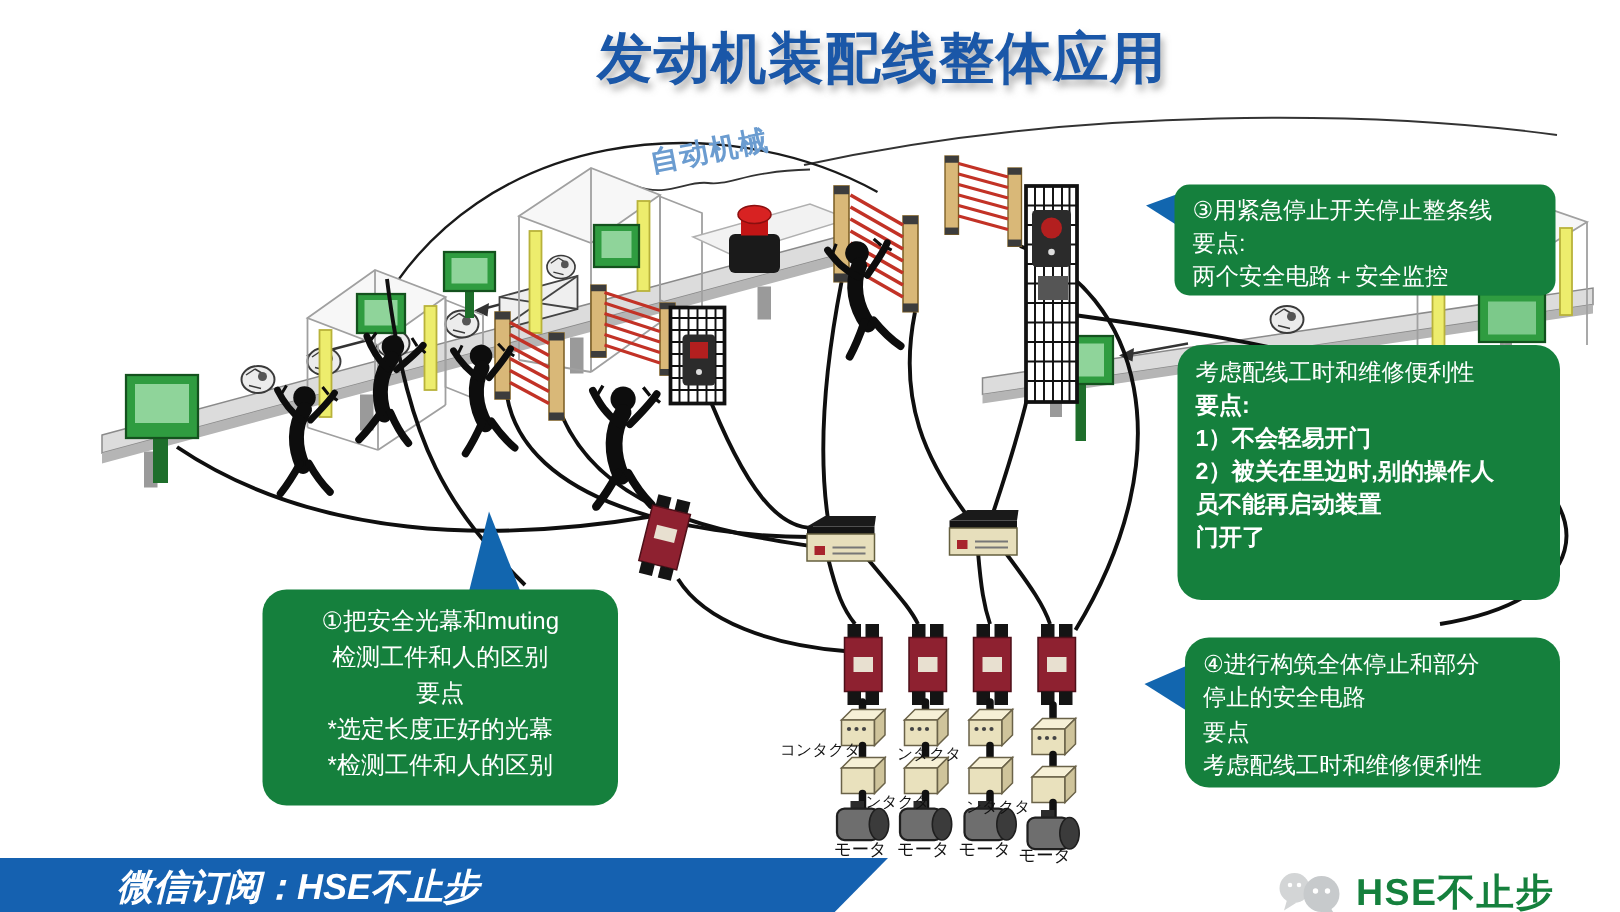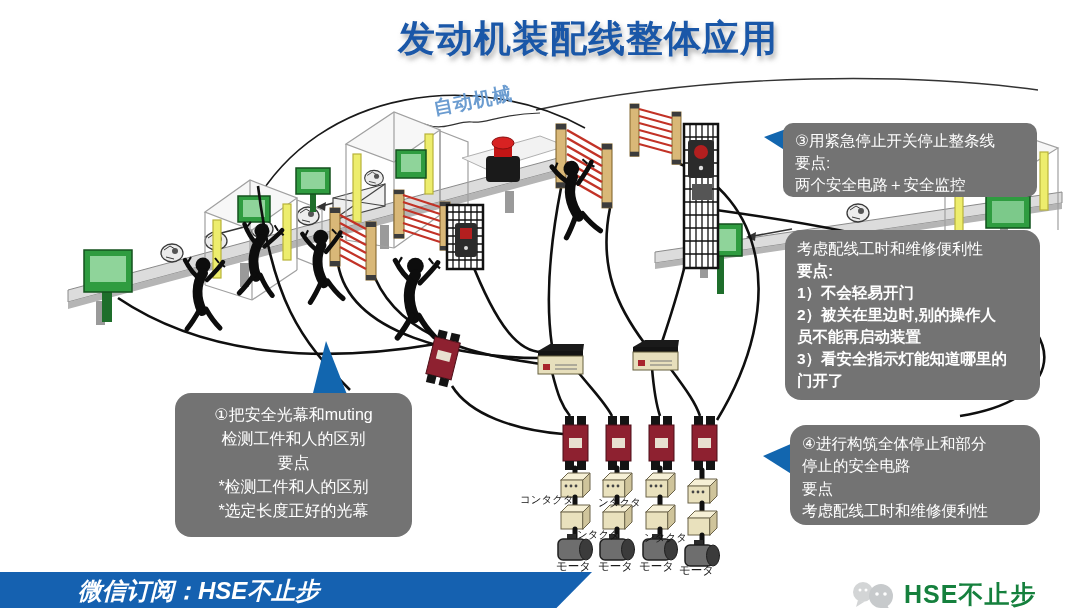--- a/index.html
+++ b/index.html
@@ -4,21 +4,21 @@
 <style>
   html,body{margin:0;padding:0;background:#ffffff;}
   .stage{position:relative;width:1080px;height:608px;overflow:hidden;background:#ffffff;
          font-family:"Liberation Sans","DejaVu Sans",sans-serif;}
   .diagram-svg{position:absolute;left:0;top:0;width:1080px;height:608px;}
   .title{position:absolute;left:398px;top:14px;margin:0;font-size:37px;font-weight:bold;
          color:#1a57a8;letter-spacing:1px;white-space:nowrap;
          text-shadow:2px 4px 5px rgba(110,110,110,.55);}
   .machine-label{position:absolute;left:433px;top:88px;font-size:19px;font-weight:bold;
          color:#6b9cd0;transform:rotate(-11deg);letter-spacing:1px;white-space:nowrap;}
-  .co{position:absolute;background:#737373;color:#ffffff;box-sizing:border-box;
+  .co{position:absolute;background:#15803d;color:#ffffff;box-sizing:border-box;
       border-radius:16px;line-height:1.42;}
   .co .ln{white-space:nowrap;}
   .bold{font-weight:bold;}
   .co1{left:175px;top:393px;width:237px;height:144px;padding:10px 12px;font-size:16px;line-height:1.5;text-align:center;}
   .co2{left:785px;top:230px;width:255px;height:170px;padding:8px 12px;font-size:15.5px;}
   .co3{left:783px;top:123px;width:254px;height:74px;padding:7px 12px;font-size:15.5px;border-radius:10px;}
   .co4{left:790px;top:425px;width:250px;height:100px;padding:8px 12px;font-size:15.5px;line-height:1.45;}
   .tail{position:absolute;width:0;height:0;}
   .tail1{left:312px;top:341px;border-left:14px solid transparent;border-right:22px solid transparent;
          border-bottom:56px solid #1266af;}
@@ -426,37 +426,36 @@
   <div class="machine-label">自动机械</div>
 
   <div class="tail tail1"></div>
   <div class="tail tail3"></div>
   <div class="tail tail4"></div>
 
   <div class="co co1">
     <div class="ln">①把安全光幕和muting</div>
     <div class="ln">检测工件和人的区别</div>
     <div class="ln">要点</div>
+    <div class="ln">*选定长度正好的光幕</div>
     <div class="ln">*检测工件和人的区别</div>
-    <div class="ln">*选定长度正好的光幕</div>
   </div>
 
   <div class="co co3">
     <div class="ln">③用紧急停止开关停止整条线</div>
     <div class="ln">要点:</div>
     <div class="ln">两个安全电路＋安全监控</div>
   </div>
 
   <div class="co co2">
     <div class="ln">考虑配线工时和维修便利性</div>
     <div class="ln bold">要点:</div>
     <div class="ln bold">1）不会轻易开门</div>
     <div class="ln bold">2）被关在里边时,别的操作人</div>
     <div class="ln bold">员不能再启动装置</div>
-    <div class="ln bold">3）看安全指示灯能知道哪里的</div>
     <div class="ln bold">门开了</div>
   </div>
 
   <div class="co co4">
     <div class="ln">④进行构筑全体停止和部分</div>
     <div class="ln">停止的安全电路</div>
     <div class="ln">要点</div>
     <div class="ln">考虑配线工时和维修便利性</div>
   </div>
 

